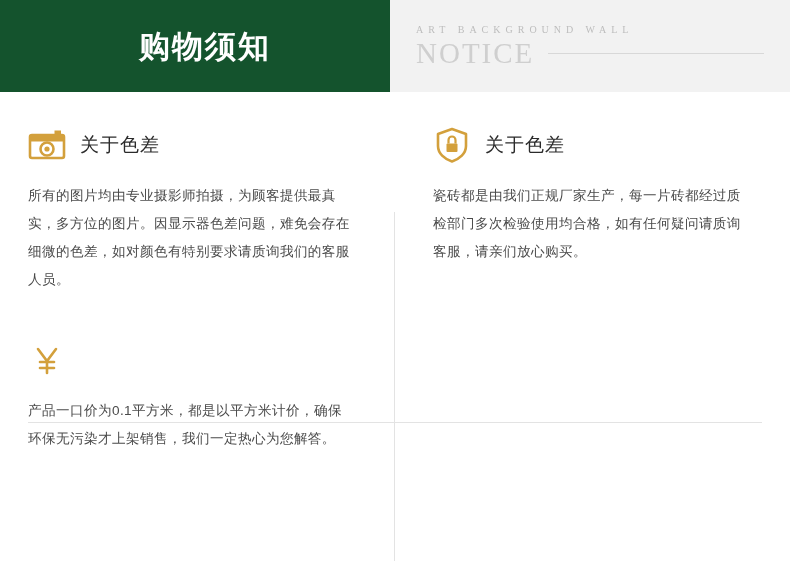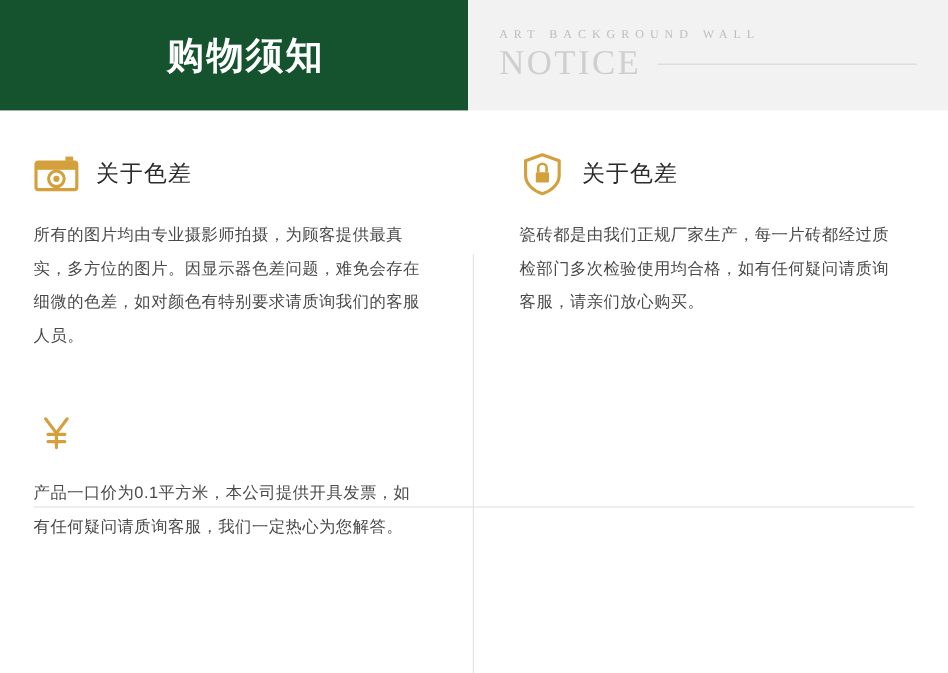--- a/index.html
+++ b/index.html
@@ -217,20 +217,20 @@
             <svg width="38" height="38" viewBox="0 0 38 38">
               <g fill="none" stroke="#d3a03c" stroke-width="2.6" stroke-linecap="round">
                 <path d="M10 8 L19 20 L28 8"></path>
                 <path d="M12 21 H26"></path>
                 <path d="M12 27 H26"></path>
                 <path d="M19 20 V32"></path>
               </g>
             </svg>
           </div>
         </div>
-        <div class="item-body">产品一口价为0.1平方米，本公司提供开具发票，如有任何疑问请质询客服，我们一定热心为您解答。</div>
+        <div class="item-body">产品一口价为0.1平方米，都是以平方米计价，确保环保无污染才上架销售，我们一定热心为您解答。</div>
       </div>
 
 
     </div>
 
   </div>
 </div>
 
 </body></html>

